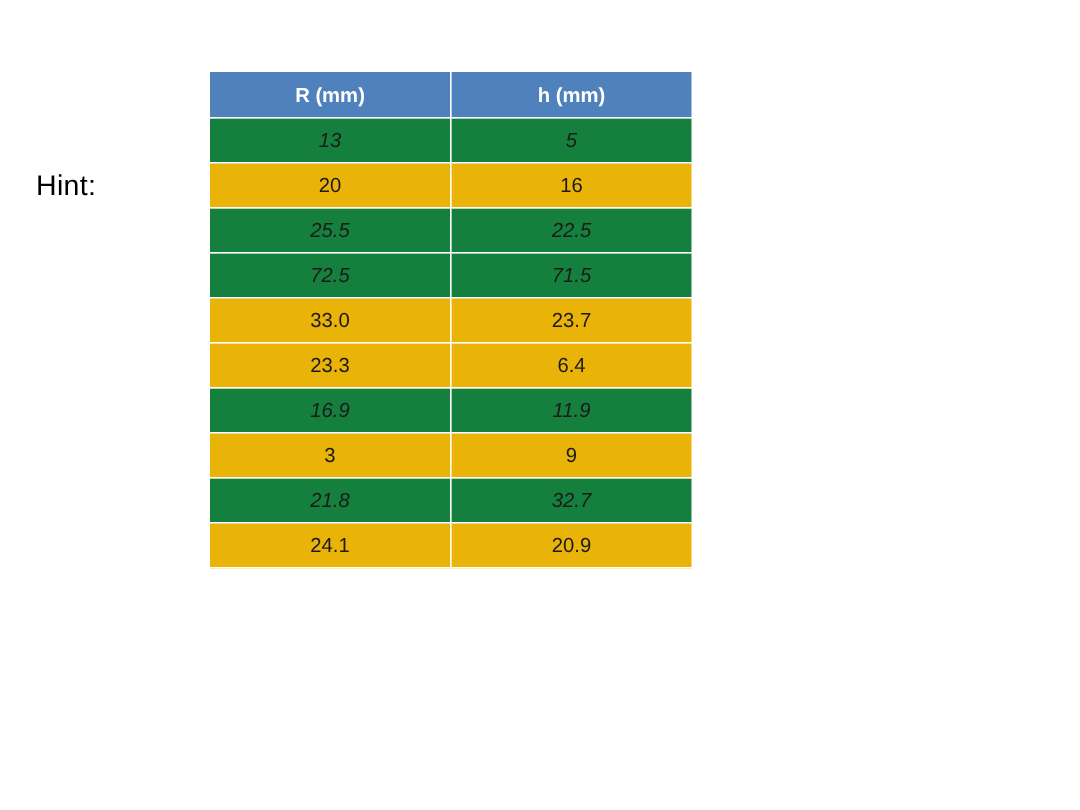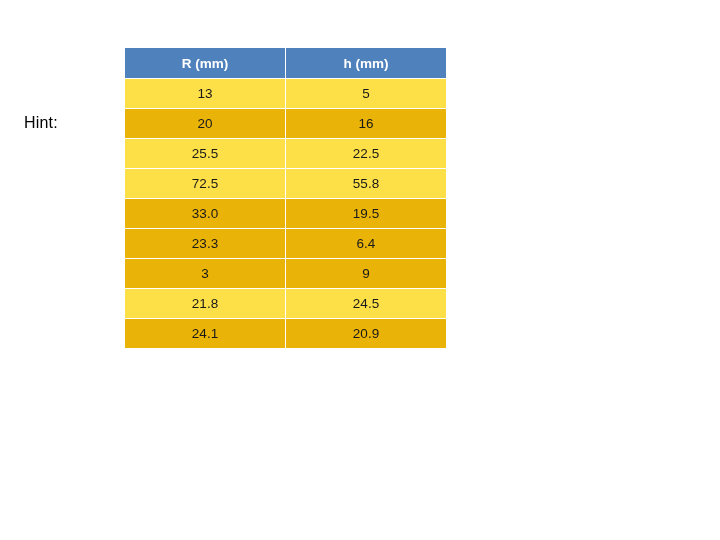--- a/index.html
+++ b/index.html
@@ -11,27 +11,27 @@
     height: 540px;
     background: #ffffff;
     font-family: "Liberation Sans", sans-serif;
     position: relative;
     overflow: hidden;
   }
   .hint-label {
     position: absolute;
     left: 24px;
     top: 114px;
-    font-size: 16px;
+    font-size: 19px;
     color: #000000;
     letter-spacing: 0.2px;
   }
   .table-wrap {
     position: absolute;
-    left: 124px;
+    left: 139px;
     top: 47px;
     width: 322px;
   }
   table.data-table {
     border-collapse: collapse;
     width: 322px;
     table-layout: fixed;
   }
   table.data-table th {
     background: #4F81BD;
@@ -45,21 +45,22 @@
   }
   table.data-table td {
     font-size: 13.5px;
     color: #1a1a1a;
     height: 29px;
     text-align: center;
     border: 1px solid #ffffff;
     padding: 0;
   }
   tr.row-light td {
-    background: #fde047;
+    background: #15803d;
+    font-style: italic;
   }
   tr.row-dark td {
     background: #eab308;
   }
   col.col-r { width: 161px; }
   col.col-h { width: 161px; }
 </style>
 </head>
 <body>
 
@@ -85,37 +86,41 @@
       <tr class="row-dark">
         <td>20</td>
         <td>16</td>
       </tr>
       <tr class="row-light">
         <td>25.5</td>
         <td>22.5</td>
       </tr>
       <tr class="row-light">
         <td>72.5</td>
-        <td>55.8</td>
+        <td>71.5</td>
       </tr>
       <tr class="row-dark">
         <td>33.0</td>
-        <td>19.5</td>
+        <td>23.7</td>
       </tr>
       <tr class="row-dark">
         <td>23.3</td>
         <td>6.4</td>
+      </tr>
+      <tr class="row-light">
+        <td>16.9</td>
+        <td>11.9</td>
       </tr>
       <tr class="row-dark">
         <td>3</td>
         <td>9</td>
       </tr>
       <tr class="row-light">
         <td>21.8</td>
-        <td>24.5</td>
+        <td>32.7</td>
       </tr>
       <tr class="row-dark">
         <td>24.1</td>
         <td>20.9</td>
       </tr>
     </tbody>
   </table>
 </div>
 
 </body></html>

